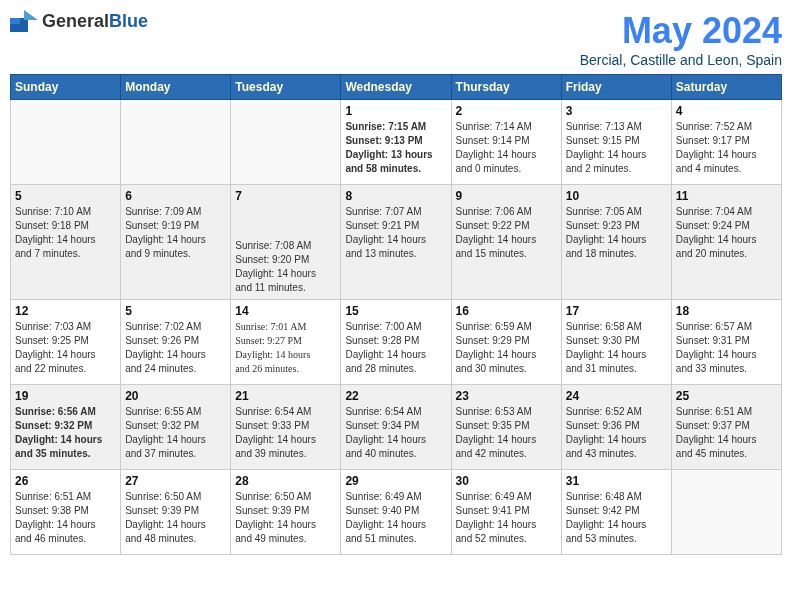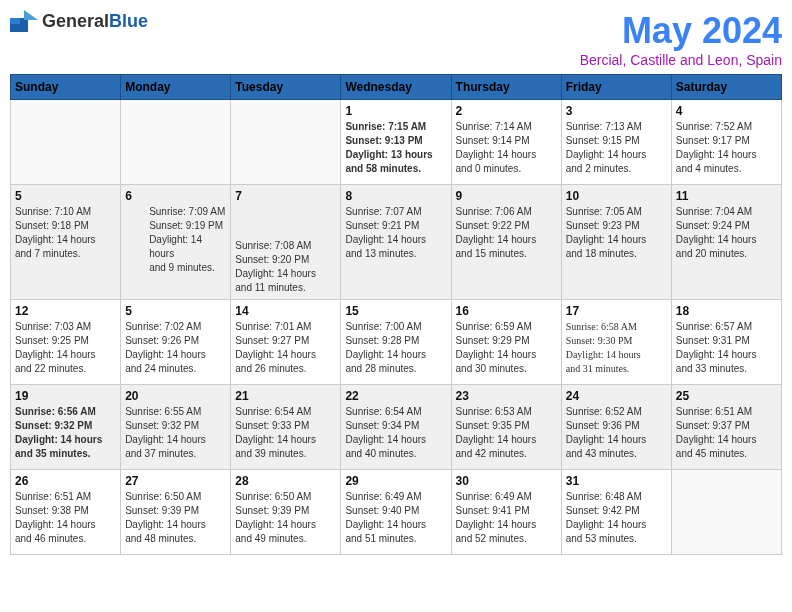--- a/index.html
+++ b/index.html
@@ -28,30 +28,30 @@
     .title-section {
       text-align: right;
     }
     .month-title {
       font-size: 36px;
       font-weight: bold;
       color: #3b82f6;
     }
     .location {
       font-size: 14px;
-      color: #a21caf;
+      color: #0c4a6e;
     }
     .calendar {
       width: 100%;
       border-collapse: collapse;
       font-size: 11px;
     }
     .calendar th {
       background-color: #2a6db5;
-      color: #000000;
+      color: #fef9c3;
       padding: 5px 4px;
       text-align: left;
       font-size: 12px;
       font-weight: bold;
       border: 1px solid #1a5090;
     }
     .calendar td {
       border: 1px solid #ccc;
       padding: 4px;
       vertical-align: top;
@@ -145,21 +145,21 @@
       <tr>
         <td class="shaded">
           <div class="day-number">5</div>
           <div class="day-info" style="white-space: pre-line;">Sunrise: 7:10 AM
 Sunset: 9:18 PM
 Daylight: 14 hours
 and 7 minutes.</div>
         </td>
         <td class="shaded">
           <div class="day-number">6</div>
-          <div class="day-info" style="white-space: pre-line; margin-left: 24px;">Sunrise: 7:09 AM
+          <div class="day-info" style="white-space: pre-line;">Sunrise: 7:09 AM
 Sunset: 9:19 PM
 Daylight: 14 hours
 and 9 minutes.</div>
         </td>
         <td class="shaded">
           <div class="day-number">7</div>
           <div class="day-info" style="white-space: pre-line; margin-top: 36px;">Sunrise: 7:08 AM
 Sunset: 9:20 PM
 Daylight: 14 hours
 and 11 minutes.</div>
@@ -203,42 +203,42 @@
         </td>
         <td>
           <div class="day-number">5</div>
           <div class="day-info" style="white-space: pre-line;">Sunrise: 7:02 AM
 Sunset: 9:26 PM
 Daylight: 14 hours
 and 24 minutes.</div>
         </td>
         <td>
           <div class="day-number">14</div>
-          <div class="day-info" style="white-space: pre-line;">Sunrise: 7:01 AM
+          <div class="day-info" style="white-space: pre-line; font-family: Liberation Serif, serif;">Sunrise: 7:01 AM
 Sunset: 9:27 PM
 Daylight: 14 hours
 and 26 minutes.</div>
         </td>
         <td>
           <div class="day-number">15</div>
           <div class="day-info" style="white-space: pre-line;">Sunrise: 7:00 AM
 Sunset: 9:28 PM
 Daylight: 14 hours
 and 28 minutes.</div>
         </td>
         <td>
           <div class="day-number">16</div>
           <div class="day-info" style="white-space: pre-line;">Sunrise: 6:59 AM
 Sunset: 9:29 PM
 Daylight: 14 hours
 and 30 minutes.</div>
         </td>
         <td>
           <div class="day-number">17</div>
-          <div class="day-info" style="white-space: pre-line; font-family: Liberation Serif, serif;">Sunrise: 6:58 AM
+          <div class="day-info" style="white-space: pre-line;">Sunrise: 6:58 AM
 Sunset: 9:30 PM
 Daylight: 14 hours
 and 31 minutes.</div>
         </td>
         <td>
           <div class="day-number">18</div>
           <div class="day-info" style="white-space: pre-line;">Sunrise: 6:57 AM
 Sunset: 9:31 PM
 Daylight: 14 hours
 and 33 minutes.</div>

